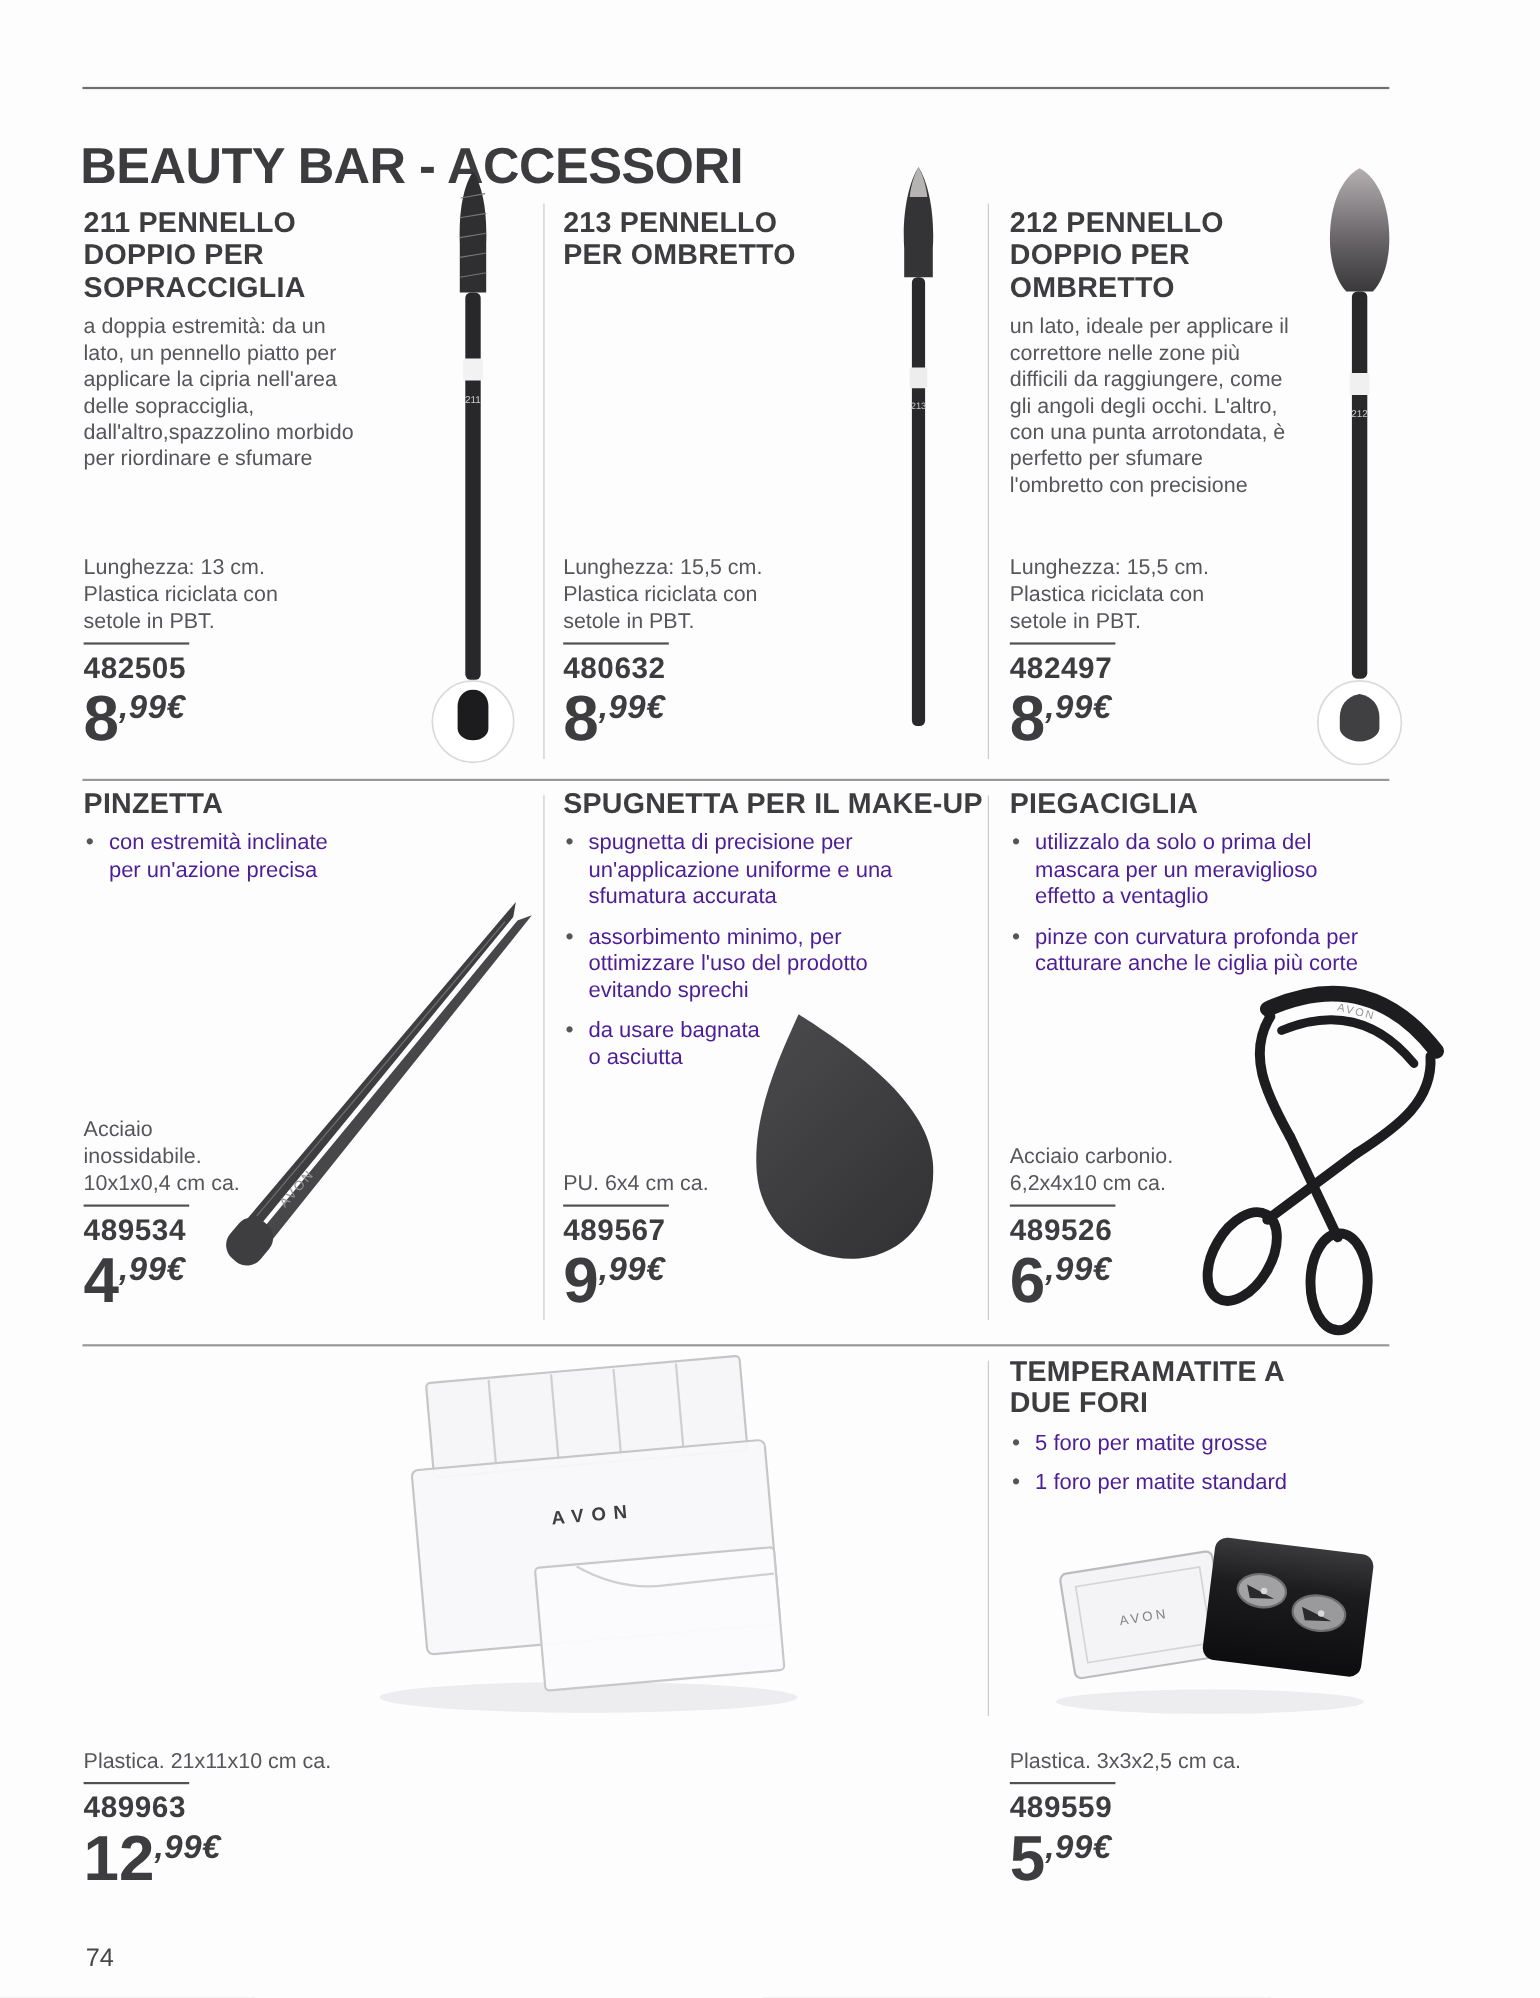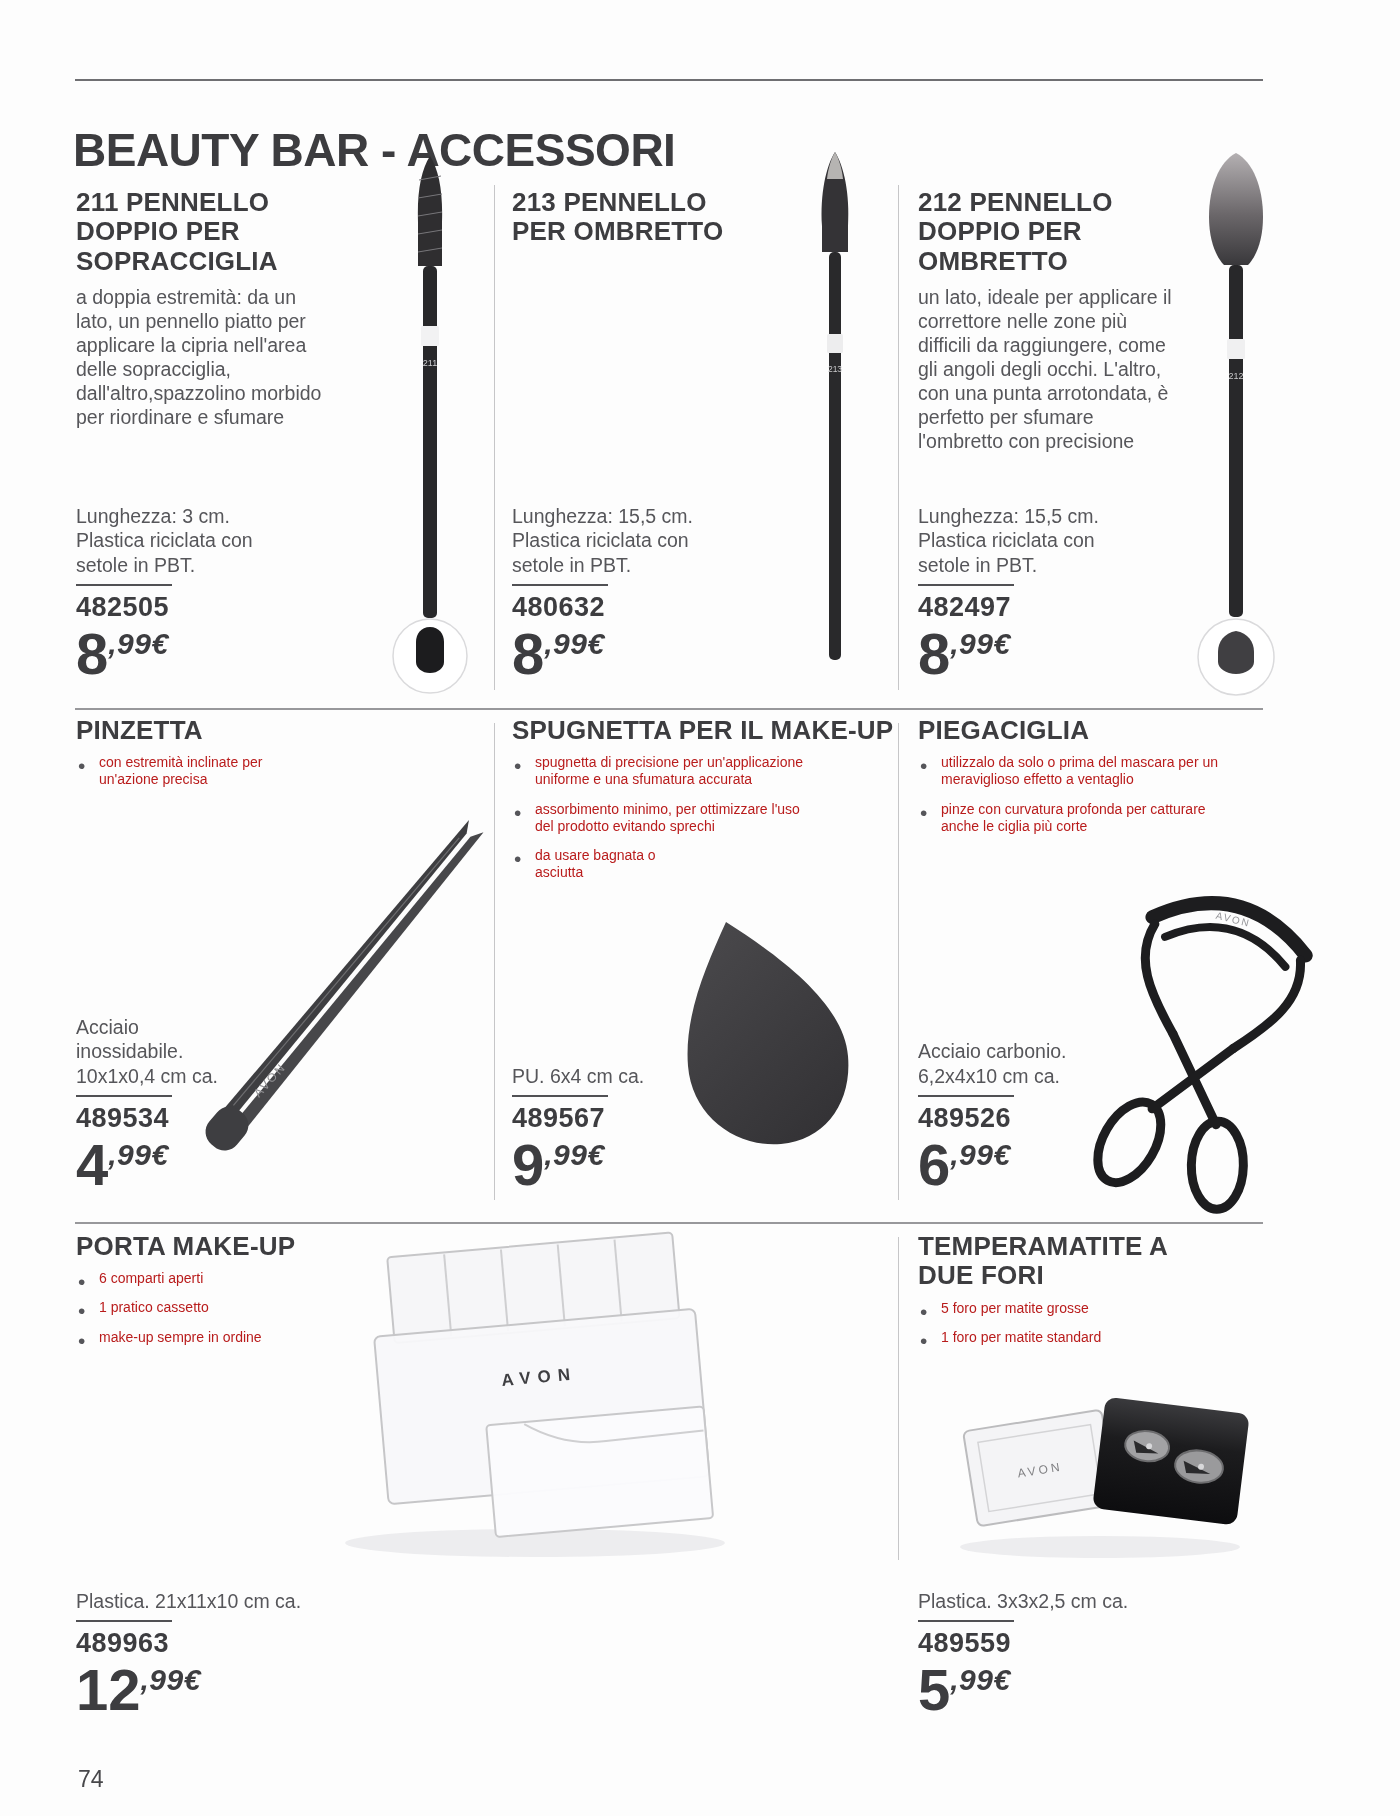--- a/index.html
+++ b/index.html
@@ -16,21 +16,21 @@
   .title{
     position:absolute;left:73px;top:92px;
     font-size:46px;font-weight:bold;color:#3c3c3f;letter-spacing:-0.5px;white-space:nowrap;
   }
   .cell{position:absolute;}
   .pname{
     margin:0;font-size:26px;font-weight:bold;color:#3d3d40;
     line-height:1.13;letter-spacing:0.2px;
   }
   .pdesc{margin:10px 0 0 0;font-size:19.5px;color:#56565a;line-height:1.23;}
-  ul.blist{list-style:none;margin:9px 0 0 0;padding:0;font-size:14px;color:#b91c1c;line-height:1.22;}
+  ul.blist{list-style:none;margin:9px 0 0 0;padding:0;font-size:20px;color:#4c1d95;line-height:1.22;}
   ul.blist li{position:relative;padding-left:23px;margin-bottom:12px;}
   ul.blist li::before{content:"•";position:absolute;left:2px;top:-1px;font-size:21px;color:#56565a;}
   .spec{position:absolute;}
   .spec .details{position:absolute;bottom:100%;left:0;padding-bottom:7px;font-size:19.5px;color:#56565a;line-height:1.25;}
   .srule{width:96px;height:2px;background:#515154;margin:0 0 6px 0;}
   .code{font-size:27px;font-weight:bold;color:#3d3d40;letter-spacing:0.5px;}
   .price{display:flex;align-items:flex-start;margin-top:4px;color:#3d3d40;font-weight:bold;}
   .price .pw{font-size:58px;line-height:0.92;}
   .price .pf{font-size:30px;line-height:1;margin-top:2px;letter-spacing:0.5px;font-style:italic;}
   .pagenum{position:absolute;left:78px;top:1766px;font-size:23px;color:#47474a;}
@@ -50,21 +50,21 @@
   <div class="vdiv" style="left:898px;top:185px;height:505px"></div>
   <div class="vdiv" style="left:494px;top:723px;height:477px"></div>
   <div class="vdiv" style="left:898px;top:723px;height:477px"></div>
   <div class="vdiv" style="left:898px;top:1237px;height:323px"></div>
 
   <section class="cell" style="left:76px;top:188px">
     <h3 class="pname" style="width:245px">211 PENNELLO DOPPIO PER SOPRACCIGLIA</h3>
     <p class="pdesc" style="width:254px">a doppia estremità: da un lato, un pennello piatto per applicare la cipria nell'area delle sopracciglia, dall'altro,spazzolino morbido per riordinare e sfumare</p>
   </section>
   <div class="spec" style="left:76px;top:584px">
-    <div class="details" style="width:218px">Lunghezza: 3 cm. Plastica riciclata con setole in PBT.</div>
+    <div class="details" style="width:218px">Lunghezza: 13 cm. Plastica riciclata con setole in PBT.</div>
     <div class="srule"></div>
     <div class="code">482505</div>
     <div class="price">
         <span class="pw">8</span>
         <span class="pf">,99€</span>
       </div>
   </div>
 
   <svg class="abs" style="left:392px;top:150px" width="76" height="545" viewBox="0 0 76 545">
     <path d="M38 6 C29 20 25 42 26 72 L26 116 L50 116 L50 72 C51 42 47 20 38 6 Z" fill="#2f2e30"></path>
@@ -211,28 +211,20 @@
       <path d="M42 84 C30 122 54 152 86 186" stroke-width="9"></path>
       <path d="M192 84 C204 122 180 152 148 186" stroke-width="9"></path>
       <path d="M86 186 L150 264" stroke-width="9"></path>
       <path d="M148 186 L84 264" stroke-width="9"></path>
       <ellipse cx="70" cy="302" rx="26" ry="44" stroke-width="9" transform="rotate(16 70 302)"></ellipse>
       <ellipse cx="161" cy="303" rx="26" ry="44" stroke-width="9" transform="rotate(-13 161 303)"></ellipse>
       <text x="117" y="64" font-size="10" fill="#96969a" stroke="none" text-anchor="middle" letter-spacing="2">AVON</text>
     </g>
   </svg>
 
-  <section class="cell" style="left:76px;top:1232px">
-    <h3 class="pname">PORTA MAKE-UP</h3>
-    <ul class="blist" style="width:300px">
-      <li>6 comparti aperti</li>
-      <li>1 pratico cassetto</li>
-      <li>make-up sempre in ordine</li>
-    </ul>
-  </section>
   <div class="spec" style="left:76px;top:1620px">
     <div class="details" style="width:280px;white-space:nowrap">Plastica. 21x11x10 cm ca.</div>
     <div class="srule"></div>
     <div class="code">489963</div>
     <div class="price">
         <span class="pw">12</span>
         <span class="pf">,99€</span>
       </div>
   </div>
 

